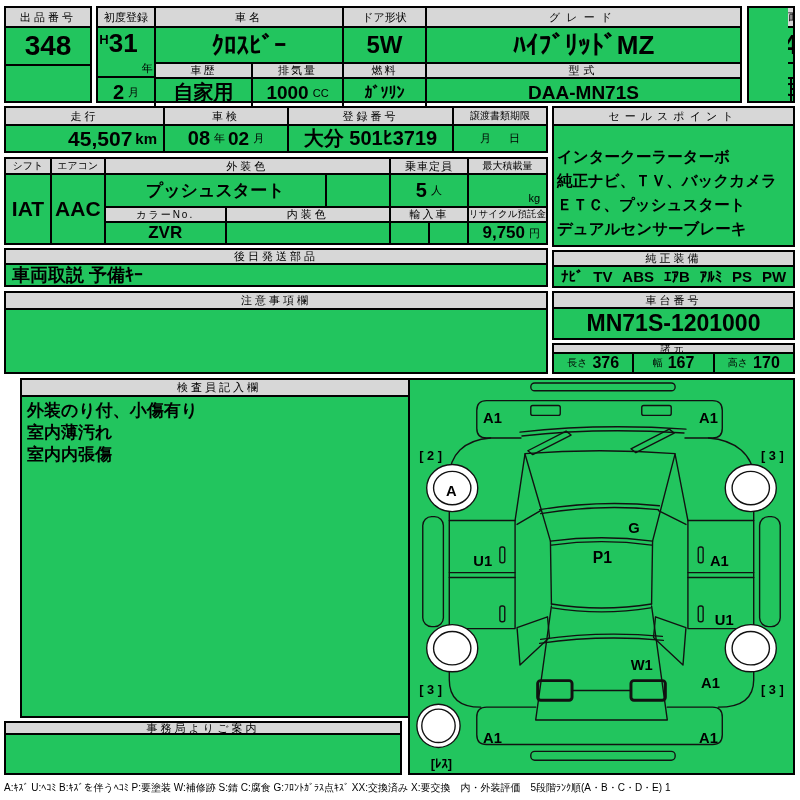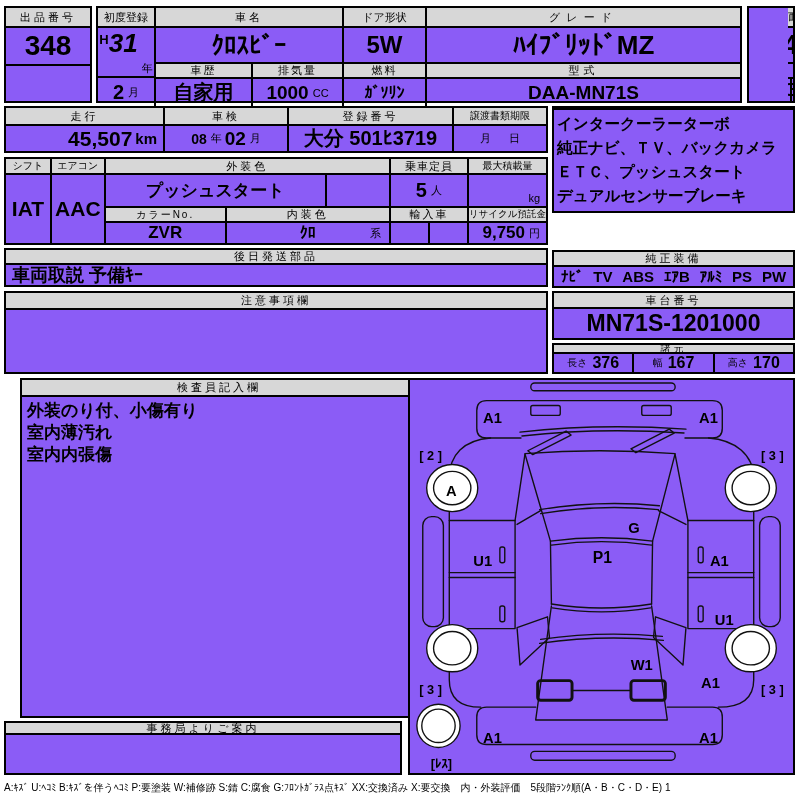--- a/index.html
+++ b/index.html
@@ -3,21 +3,21 @@
 <meta charset="utf-8">
 <style>
   * { box-sizing: border-box; margin: 0; padding: 0; }
   html,body { background:#fff; }
   .sheet {
     position: relative; width: 800px; height: 800px;
     background: #fff; color: #000;
     font-family: "Liberation Sans", sans-serif;
     overflow: hidden;
   }
-  .box { position: absolute; border: 2px solid #000; background: #8b5cf6; }
+  .box { position: absolute; border: 2px solid #000; background: #22c55e; }
   .hd {
     background: #d7d7d7; font-size: 11px; letter-spacing: 3px;
     display: flex; align-items: center; justify-content: center;
     white-space: nowrap; overflow: hidden;
   }
   .val { display: flex; align-items: center; justify-content: center; font-weight: bold; white-space: nowrap; overflow: hidden; }
   .br { border-right: 2px solid #000; }
   .bb { border-bottom: 2px solid #000; }
   .unit { font-size: 11px; font-weight: normal; margin-left: 4px; }
   .grid { display: grid; }
@@ -41,21 +41,21 @@
     <div class="val bb" style="height:38px;font-size:28px;">348</div>
     <div style="flex:1;"></div>
   </div>
 
   <div class="box grid" style="left:96px;top:6px;width:646px;height:97px;grid-template-columns:58px 188px 83px 313px;">
 
     <div class="col br">
       <div class="hd bb" style="height:20px;letter-spacing:0;">初度登録</div>
       <div class="val bb" style="height:50px;align-items:flex-start;">
         <span style="font-size:13px;margin-top:4px;">H</span>
-          <span style="font-size:26px;font-style:italic;">31</span>
+          <span style="font-size:26px;">31</span>
           <span class="unit" style="align-self:flex-end;">年</span>
       </div>
       <div class="val" style="flex:1;">
         <span style="font-size:20px;">2</span>
           <span class="unit">月</span>
       </div>
     </div>
 
     <div class="col br">
       <div class="hd bb" style="height:20px;">車名</div>
@@ -106,21 +106,21 @@
   <div class="box grid" style="left:4px;top:106px;width:544px;height:47px;grid-template-columns:159px 124px 165px 1fr;grid-template-rows:18px 1fr;">
     <div class="hd br bb">走行</div>
     <div class="hd br bb">車検</div>
     <div class="hd br bb">登録番号</div>
     <div class="hd bb" style="letter-spacing:0;font-size:10px;">譲渡書類期限</div>
     <div class="val br right-text">
       <span style="font-size:21px;">45,507</span>
         <span style="font-size:15px;margin-left:3px;">km</span>
     </div>
     <div class="val br">
-      <span style="font-size:14px;">08</span>
+      <span style="font-size:20px;">08</span>
         <span class="unit" style="margin-right:3px;">年</span>
       <span style="font-size:19px;">02</span>
         <span class="unit">月</span>
     </div>
     <div class="val br" style="font-size:20px;">大分 501ﾋ3719</div>
     <div class="val" style="font-weight:normal;font-size:11px;gap:18px;">
       <span>月</span>
       <span>日</span>
     </div>
   </div>
@@ -142,24 +142,20 @@
       <div class="row bb" style="height:33px;">
         <div class="val br" style="width:221px;font-size:17px;">プッシュスタート</div>
         <div style="flex:1;"></div>
       </div>
       <div class="row bb" style="height:15px;">
         <div class="hd br" style="width:121px;letter-spacing:2px;font-size:10px;">カラーNo.</div>
         <div class="hd" style="flex:1;">内装色</div>
       </div>
       <div class="row" style="flex:1;">
         <div class="val br" style="width:121px;font-size:17px;">ZVR</div>
-        <div class="val" style="flex:1;position:relative;">
-          <span style="font-size:16px;">ｸﾛ</span>
-          <span style="position:absolute;right:8px;bottom:2px;font-size:11px;font-weight:normal;">系</span>
-        </div>
       </div>
     </div>
 
     <div class="col" style="flex:1;">
       <div class="row bb" style="height:16px;">
         <div class="hd br" style="width:78px;letter-spacing:1px;">乗車定員</div>
         <div class="hd" style="flex:1;letter-spacing:0;font-size:10px;">最大積載量</div>
       </div>
       <div class="row bb" style="height:33px;">
         <div class="val br" style="width:78px;">
@@ -188,21 +184,21 @@
   <div class="box col" style="left:4px;top:248px;width:544px;height:39px;">
     <div class="hd bb" style="height:15px;">後日発送部品</div>
     <div class="val left-text" style="flex:1;font-size:18px;">車両取説 予備ｷｰ</div>
   </div>
 
   <div class="box col" style="left:4px;top:291px;width:544px;height:83px;">
     <div class="hd bb" style="height:17px;">注意事項欄</div>
     <div class="val left-text" style="flex:1;font-size:16px;align-items:flex-start;padding-top:2px;"></div>
   </div>
 
-  <div class="box col" style="left:552px;top:106px;width:243px;height:107px;">
+  <div class="box col" style="left:552px;top:106px;width:243px;height:141px;">
     <div class="hd bb" style="height:18px;letter-spacing:5px;">セールスポイント</div>
     <div class="col" style="flex:1;justify-content:flex-end;padding:2px 3px 4px 3px;font-weight:bold;font-size:15.5px;line-height:24px;">
       <div>インタークーラーターボ</div>
       <div>純正ナビ、ＴＶ、バックカメラ</div>
       <div>ＥＴＣ、プッシュスタート</div>
       <div>デュアルセンサーブレーキ</div>
     </div>
   </div>
 
   <div class="box col" style="left:552px;top:250px;width:243px;height:38px;">

